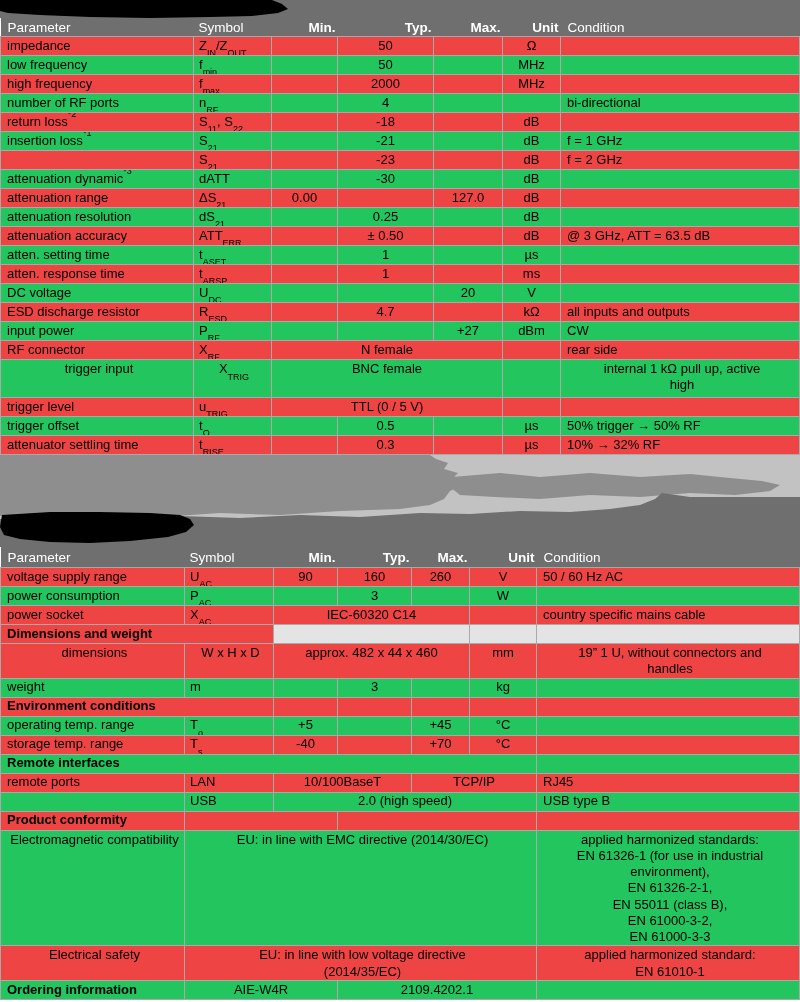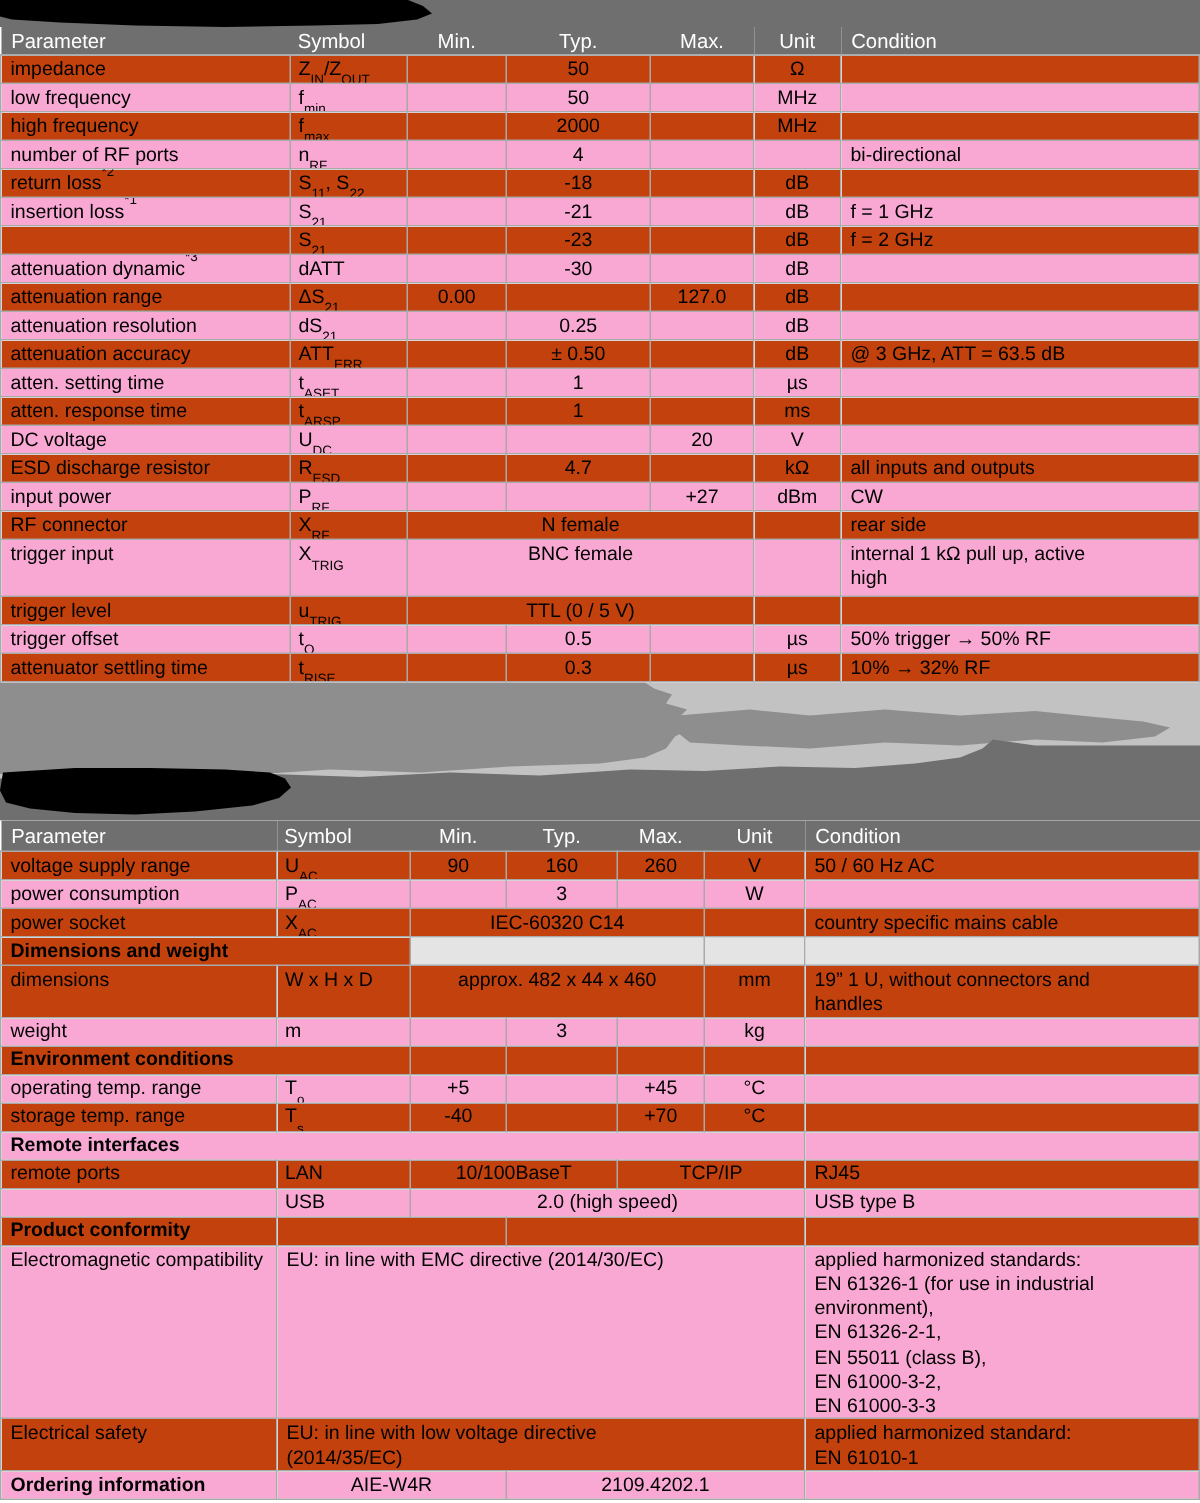--- a/index.html
+++ b/index.html
@@ -4,32 +4,32 @@
 <style>
   html,body{margin:0;padding:0;background:#ffffff;}
   .sheet{position:relative;width:800px;height:1002px;overflow:hidden;background:#fff;
          font-family:"Liberation Sans","DejaVu Sans",sans-serif;font-size:13px;color:#000;}
   .topbar{height:18px;background:#6f6f6f;}
   .topbar svg,.torn svg{display:block;}
   table{border-collapse:collapse;table-layout:fixed;width:800px;}
   th{background:#6f6f6f;color:#fff;font-weight:400;text-align:left;padding:0 2px;
      font-size:13.5px;height:18px;border:none;}
   #t2 th{height:20px;}
-  th.c{text-align:center;}
+  th.c{text-align:right;font-weight:bold;}
   th.p{padding-left:7px;} th.k{padding-left:7px;} th.s{padding-left:5px;}
   td{border:1px solid #a9a9a9;height:18px;line-height:1.25;padding:0 2px;
      vertical-align:middle;overflow:hidden;}
   #t2 td{height:18px;}
   tr.h2 td{height:36px;} tr.h7 td{height:124px;margin-top:14px;}
-  .w{background:#c2410c;padding-left:32px;} .g{background:#f9a8d4;padding-left:45px;} td.gc{background:#e4e4e4;}
+  .w{background:#ef4444;padding-left:32px;} .g{background:#22c55e;padding-left:45px;} td.gc{background:#e4e4e4;}
   td.p{padding-left:6px;} td.s{padding-left:5px;} td.k{padding-left:6px;}
   td.c{text-align:center;}
   td.sec{font-weight:700;padding-left:6px;}
   .ml{white-space:pre-line;}
-  .top{vertical-align:top;padding-top:1px;}
+  .top{vertical-align:top;padding-top:1px;text-align:center;}
   sub{font-size:9px;line-height:0;position:relative;top:3px;}
   sup{font-size:9px;line-height:0;position:relative;top:-4px;}
   .torn{height:92px;}
 </style>
 </head>
 <body>
 
 <div class="sheet">
 
   <div class="topbar">

